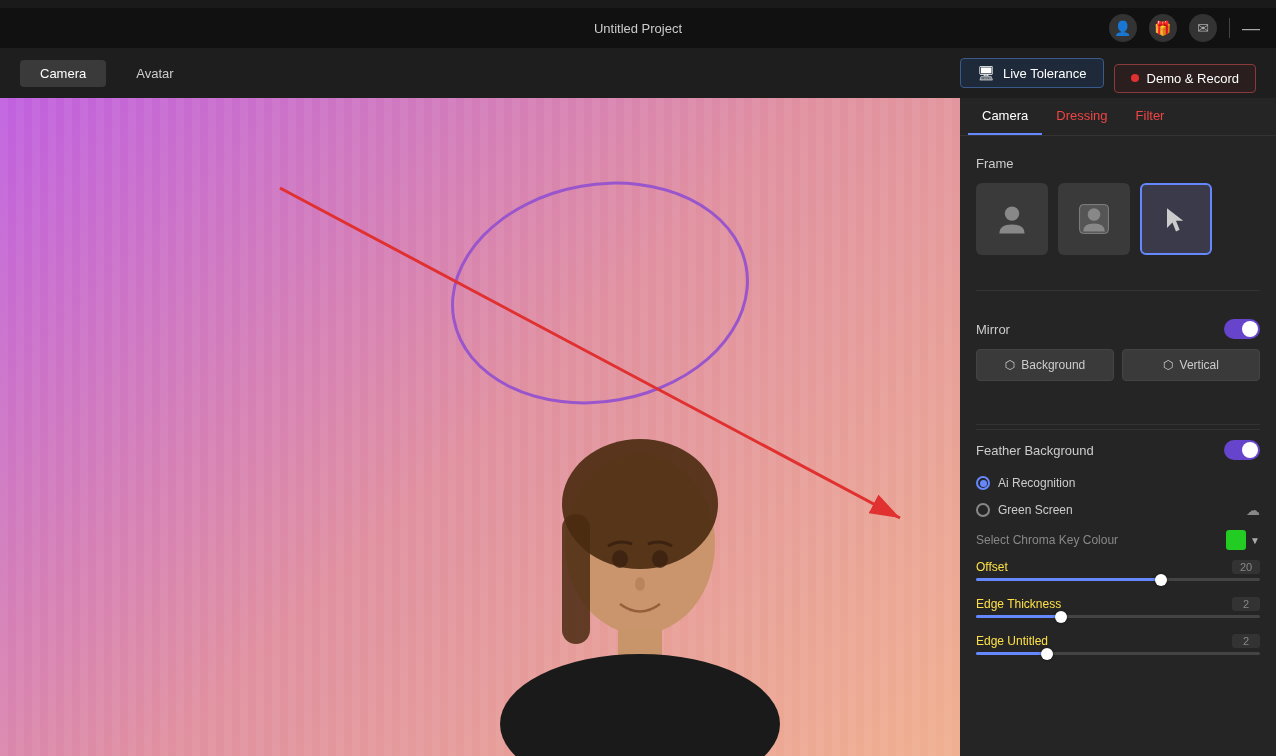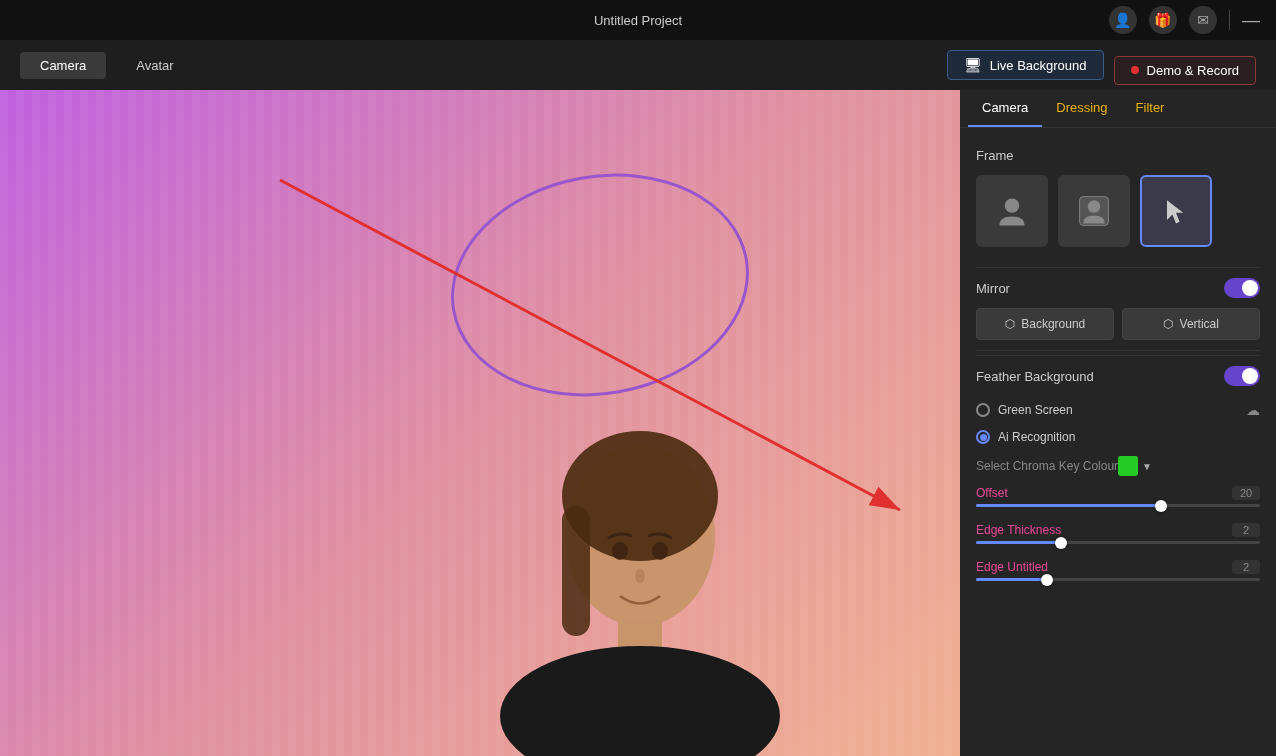--- a/index.html
+++ b/index.html
@@ -13,20 +13,21 @@
     }
 
     
     .title-bar {
       height: 40px;
       background: #111;
       display: flex;
       align-items: center;
       justify-content: center;
       position: relative;
+      margin-top: 8px;
     }
     .title-bar-title {
       color: #ccc;
       font-size: 13px;
     }
     .title-bar-icons {
       position: absolute;
       right: 16px;
       display: flex;
       align-items: center;
@@ -178,33 +179,33 @@
       overflow-y: auto;
     }
     .panel-tabs {
       display: flex;
       border-bottom: 1px solid #333;
       padding: 0 8px;
     }
     .panel-tab {
       padding: 10px 14px;
       font-size: 13px;
-      color: #eab308;
+      color: #ef4444;
       cursor: pointer;
       border-bottom: 2px solid transparent;
     }
     .panel-tab.active {
       color: #fff;
       border-bottom: 2px solid #6688ff;
     }
     .panel-body {
       padding: 16px;
       display: flex;
       flex-direction: column;
-      gap: 0;
+      gap: 15px;
     }
 
     
     .section-label {
       font-size: 13px;
       color: #ccc;
       margin-bottom: 12px;
       margin-top: 4px;
     }
     .frame-options {
@@ -267,21 +268,21 @@
       background: #fff;
       top: 2px;
       transition: left 0.2s;
     }
     .toggle.off::after { left: 2px; }
     .toggle.on::after { left: 18px; }
 
     
     .mirror-section {
       border-top: 1px solid #333;
-      padding: 10px 0;
+      padding: 28px 0;
     }
     .mirror-row {
       display: flex;
       align-items: center;
       justify-content: space-between;
       margin-bottom: 10px;
     }
     .direction-buttons {
       display: flex;
       gap: 8px;
@@ -334,21 +335,21 @@
       border-radius: 50%;
       background: #6688ff;
     }
     .radio-label {
       font-size: 12px;
       color: #ccc;
     }
     .chroma-row {
       display: flex;
       align-items: center;
-      justify-content: flex-start;
+      justify-content: space-between;
       padding: 6px 0;
     }
     .chroma-label {
       font-size: 12px;
       color: #888;
     }
     .chroma-selector {
       display: flex;
       align-items: center;
       gap: 4px;
@@ -368,21 +369,21 @@
       padding: 4px 0;
     }
     .slider-row-header {
       display: flex;
       align-items: center;
       justify-content: space-between;
       margin-bottom: 4px;
     }
     .slider-name {
       font-size: 12px;
-      color: #ec4899;
+      color: #fde047;
     }
     .slider-value {
       font-size: 11px;
       color: #888;
       background: #333;
       padding: 1px 6px;
       border-radius: 3px;
       min-width: 28px;
       text-align: center;
     }
@@ -433,21 +434,21 @@
     <div class="close-btn">—</div>
   </div>
 </div>
 
 <div class="nav-bar">
   <div class="nav-tab active">Camera</div>
   <div class="nav-tab">Avatar</div>
   <div class="nav-spacer"></div>
   <div class="nav-action-btn live">
     <span class="monitor-icon">🖥</span>
-    <span>Live Background</span>
+    <span>Live Tolerance</span>
   </div>
   <div class="nav-action-btn demo">
     <div class="dot-red"></div>
     <span>Demo &amp; Record</span>
   </div>
 </div>
 
 <div class="main-content">
 
   <div class="camera-view">
@@ -545,32 +546,32 @@
           </div>
         </div>
       </div>
 
       <div class="remove-bg-section">
         <div class="toggle-row">
           <span class="toggle-label">Feather Background</span>
           <div class="toggle on"></div>
         </div>
 
+        <div class="radio-row">
+          <div class="radio-circle selected">
+          </div>
+          <span class="radio-label">Ai Recognition</span>
+        </div>
+
         <div class="radio-row green-screen-row">
           <div style="display:flex;align-items:center;gap:8px;">
             <div class="radio-circle"></div>
             <span class="radio-label">Green Screen</span>
           </div>
           <span class="cloud-icon">☁</span>
-        </div>
-
-        <div class="radio-row">
-          <div class="radio-circle selected">
-          </div>
-          <span class="radio-label">Ai Recognition</span>
         </div>
 
         <div class="chroma-row">
           <span class="chroma-label">Select Chroma Key Colour</span>
           <div class="chroma-selector">
             <div class="chroma-color"></div>
             <span class="chroma-dropdown">▼</span>
           </div>
         </div>
 

